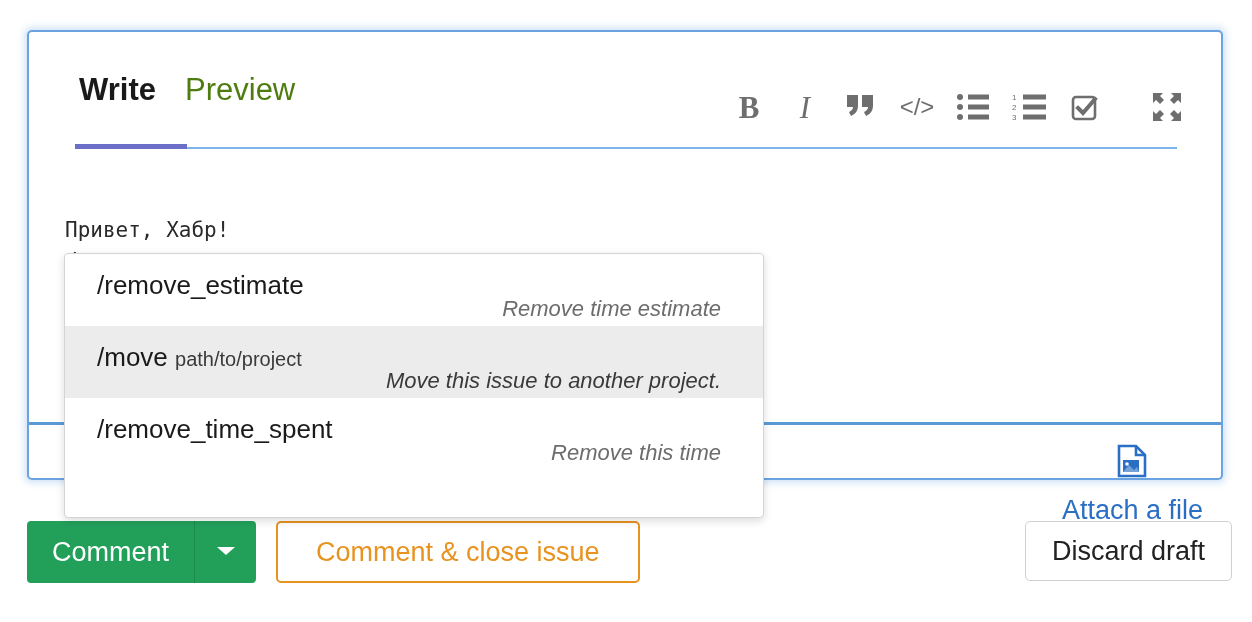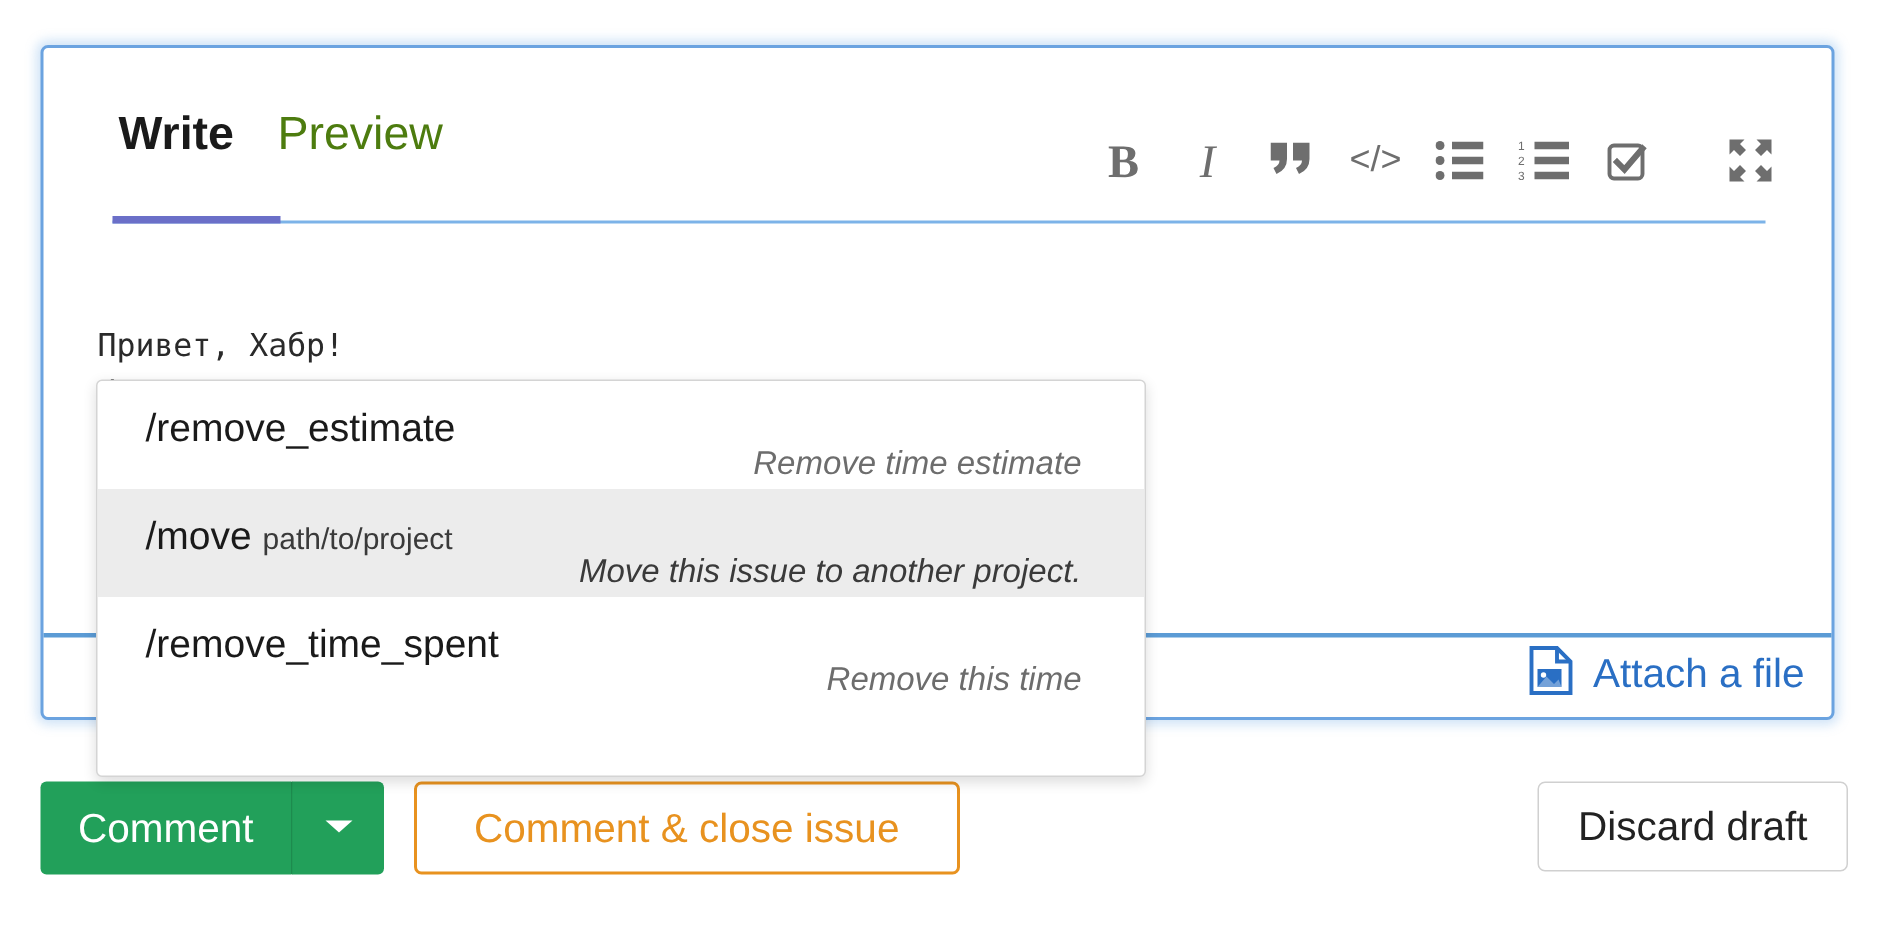--- a/index.html
+++ b/index.html
@@ -135,26 +135,27 @@
     position: absolute;
     left: 0;
     top: 390px;
     width: 100%;
     height: 3px;
     background: #5b9bd5;
   }
   #attach-row {
     position: absolute;
     right: 18px;
-    top: 392px;
+    top: 412px;
     height: 50px;
     display: flex;
     align-items: center;
     gap: 13px;
     cursor: pointer;
+    flex-direction: column;
   }
   #attach-label {
     font-size: 27px;
     color: #2a6fc4;
     white-space: nowrap;
   }
 
   
   #slash-dropdown {
     position: absolute;

